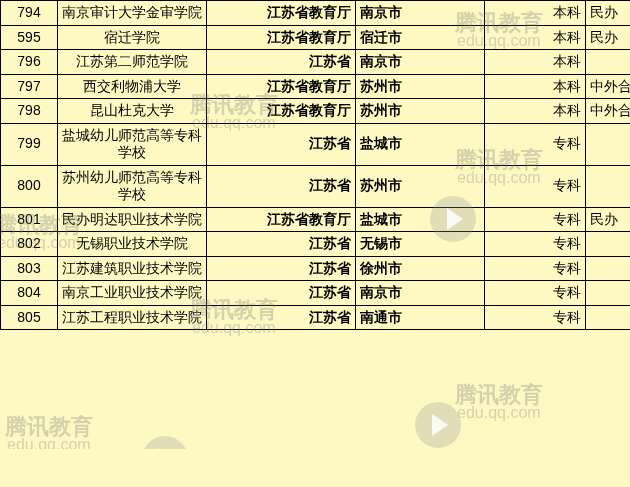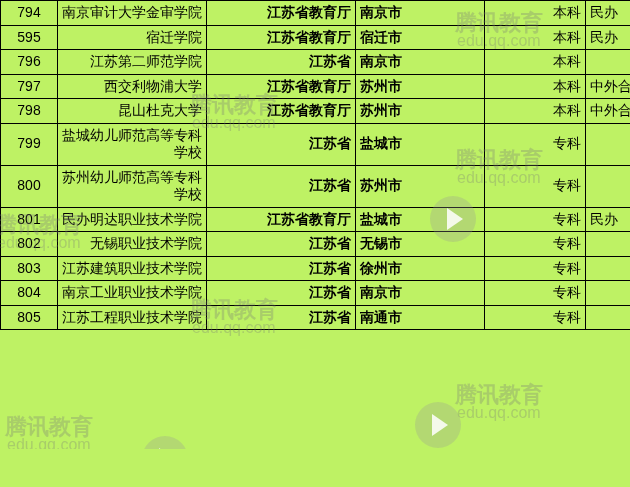--- a/index.html
+++ b/index.html
@@ -5,21 +5,21 @@
   html, body {
     margin: 0;
     padding: 0;
     background: #ffffff;
   }
   #page {
     position: relative;
     width: 630px;
     height: 487px;
     overflow: hidden;
-    background: #bef264;
+    background: #fef9c3;
     font-family: "Liberation Sans", sans-serif;
   }
   table.univ-table {
     border-collapse: collapse;
     width: 630px;
     table-layout: fixed;
   }
   table.univ-table td {
     border: 1px solid #000000;
     font-size: 14px;
@@ -28,21 +28,21 @@
     vertical-align: middle;
     line-height: 1.25;
     background: transparent;
   }
   td.c-index {
     width: 48px;
     text-align: center;
   }
   td.c-name {
     width: 140px;
-    text-align: right;
+    text-align: center;
     padding-left: 6px;
   }
   td.c-dept {
     width: 140px;
     text-align: right;
     padding-left: 6px;
     font-weight: bold;
   }
   td.c-city {
     width: 120px;

